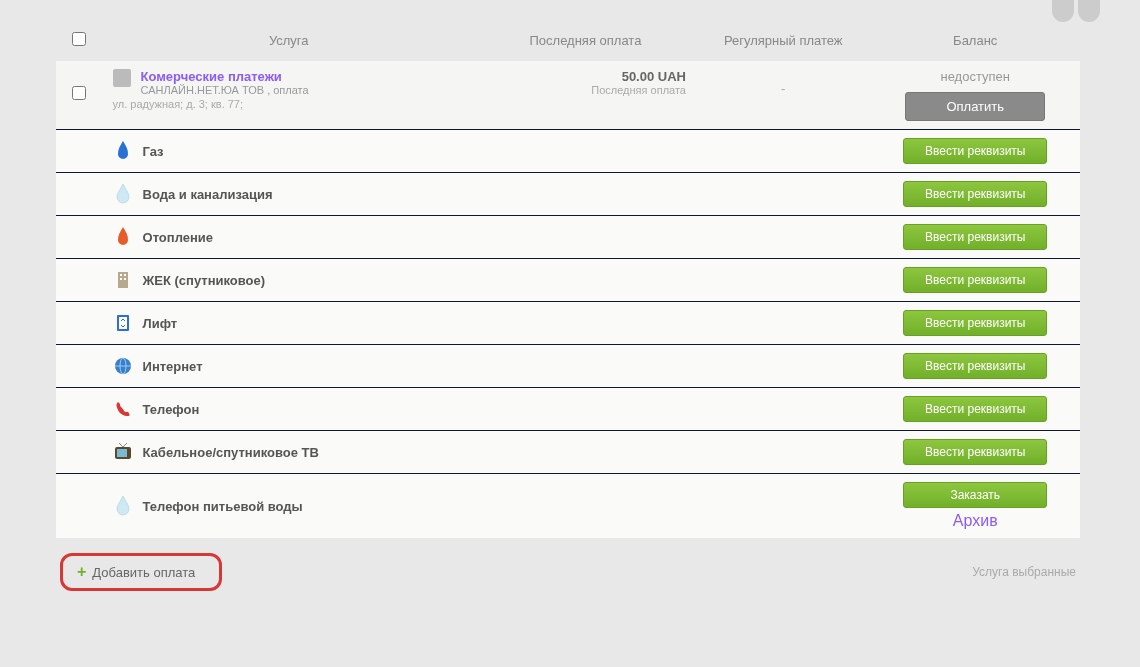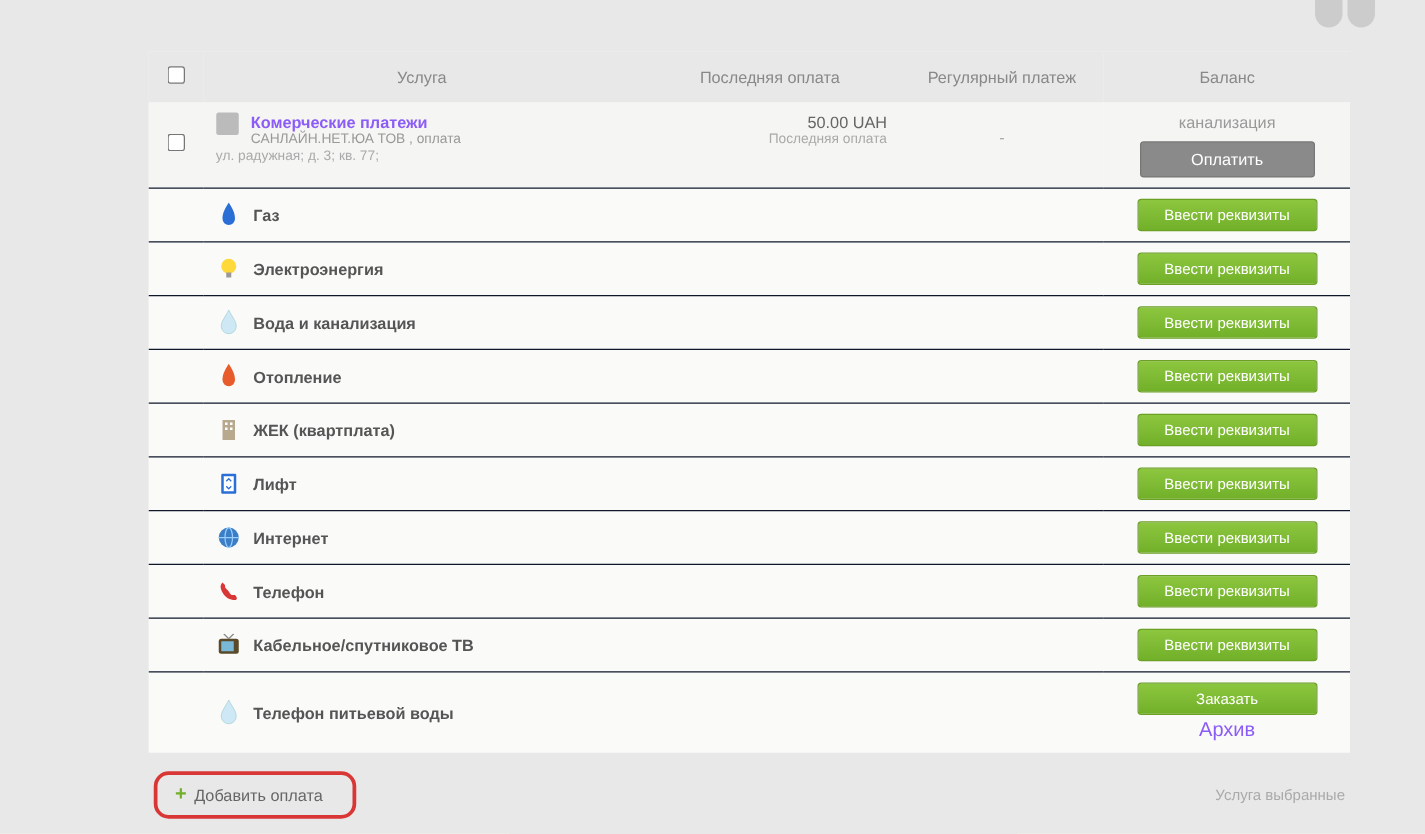--- a/index.html
+++ b/index.html
@@ -5,22 +5,21 @@
     * { box-sizing: border-box; margin: 0; padding: 0; }
     body {
       font-family: Arial, Helvetica, sans-serif;
       background: #e8e8e8;
       width: 1140px;
       height: 667px;
       overflow: hidden;
       position: relative;
     }
     .container {
-      padding: 20px 60px 0 119px;
-      margin-top: 21px;
+      padding: 20px 60px 0 56px;
     }
     .table {
       width: 100%;
       background: #f8f8f6;
       border-collapse: separate;
       border-spacing: 0;
     }
     .header-row {
       background: #e8e8e8;
     }
@@ -53,21 +52,21 @@
       font-size: 11px;
       color: #999;
     }
     .main-row .service-cell .address {
       font-size: 11px;
       color: #aaa;
       margin-top: 2px;
     }
     .main-row .last-pay-cell .amount {
       font-size: 13px;
-      font-weight: normal;
+      font-weight: bold;
       color: #666;
       text-align: right;
     }
     .main-row .last-pay-cell .label {
       font-size: 11px;
       color: #aaa;
       text-align: right;
     }
     .main-row .dash {
       color: #aaa;
@@ -224,51 +223,36 @@
             </div>
           </div>
           <div class="address">ул. радужная; д. 3; кв. 77;</div>
         </td>
         <td class="last-pay-cell">
           <div class="amount">50.00 UAH</div>
           <div class="label">Последняя оплата</div>
         </td>
         <td class="dash">-</td>
         <td class="balance-cell">
-          <div class="unavail">канализация</div>
+          <div class="unavail">недоступен</div>
           <button class="btn-pay">Оплатить</button>
         </td>
       </tr>
     </tbody>
     <tbody id="service-rows">
         <tr class="service-row">
           <td></td>
           <td colspan="3">
             <div class="service-item">
               <span class="icon">
                 <svg width="16" height="20" viewBox="0 0 16 20">
                   <path d="M8 0 C5 5 3 8 3 13 a5 5 0 0 0 10 0 C13 8 11 5 8 0" fill="#2a6fd6"></path>
                 </svg>
               </span>
               <span class="name">Газ</span>
-            </div>
-          </td>
-          <td class="action-cell"><button class="btn-green">Ввести реквизиты</button></td>
-        </tr>
-        <tr class="service-row">
-          <td></td>
-          <td colspan="3">
-            <div class="service-item">
-              <span class="icon">
-                <svg width="16" height="20" viewBox="0 0 16 20">
-                  <circle cx="8" cy="8" r="6" fill="#ffd93b"></circle>
-                  <rect x="6" y="13" width="4" height="4" fill="#999"></rect>
-                </svg>
-              </span>
-              <span class="name">Электроэнергия</span>
             </div>
           </td>
           <td class="action-cell"><button class="btn-green">Ввести реквизиты</button></td>
         </tr>
         <tr class="service-row">
           <td></td>
           <td colspan="3">
             <div class="service-item">
               <span class="icon">
                 <svg width="14" height="20" viewBox="0 0 14 20">
@@ -300,21 +284,21 @@
             <div class="service-item">
               <span class="icon">
                 <svg width="14" height="20" viewBox="0 0 14 20">
                   <rect x="2" y="2" width="10" height="16" fill="#b8a88e"></rect>
                   <rect x="4" y="4" width="2" height="2" fill="#fff"></rect>
                   <rect x="8" y="4" width="2" height="2" fill="#fff"></rect>
                   <rect x="4" y="8" width="2" height="2" fill="#fff"></rect>
                   <rect x="8" y="8" width="2" height="2" fill="#fff"></rect>
                 </svg>
               </span>
-              <span class="name">ЖЕК (квартплата)</span>
+              <span class="name">ЖЕК (спутниковое)</span>
             </div>
           </td>
           <td class="action-cell"><button class="btn-green">Ввести реквизиты</button></td>
         </tr>
         <tr class="service-row">
           <td></td>
           <td colspan="3">
             <div class="service-item">
               <span class="icon">
                 <svg width="16" height="20" viewBox="0 0 16 20">

